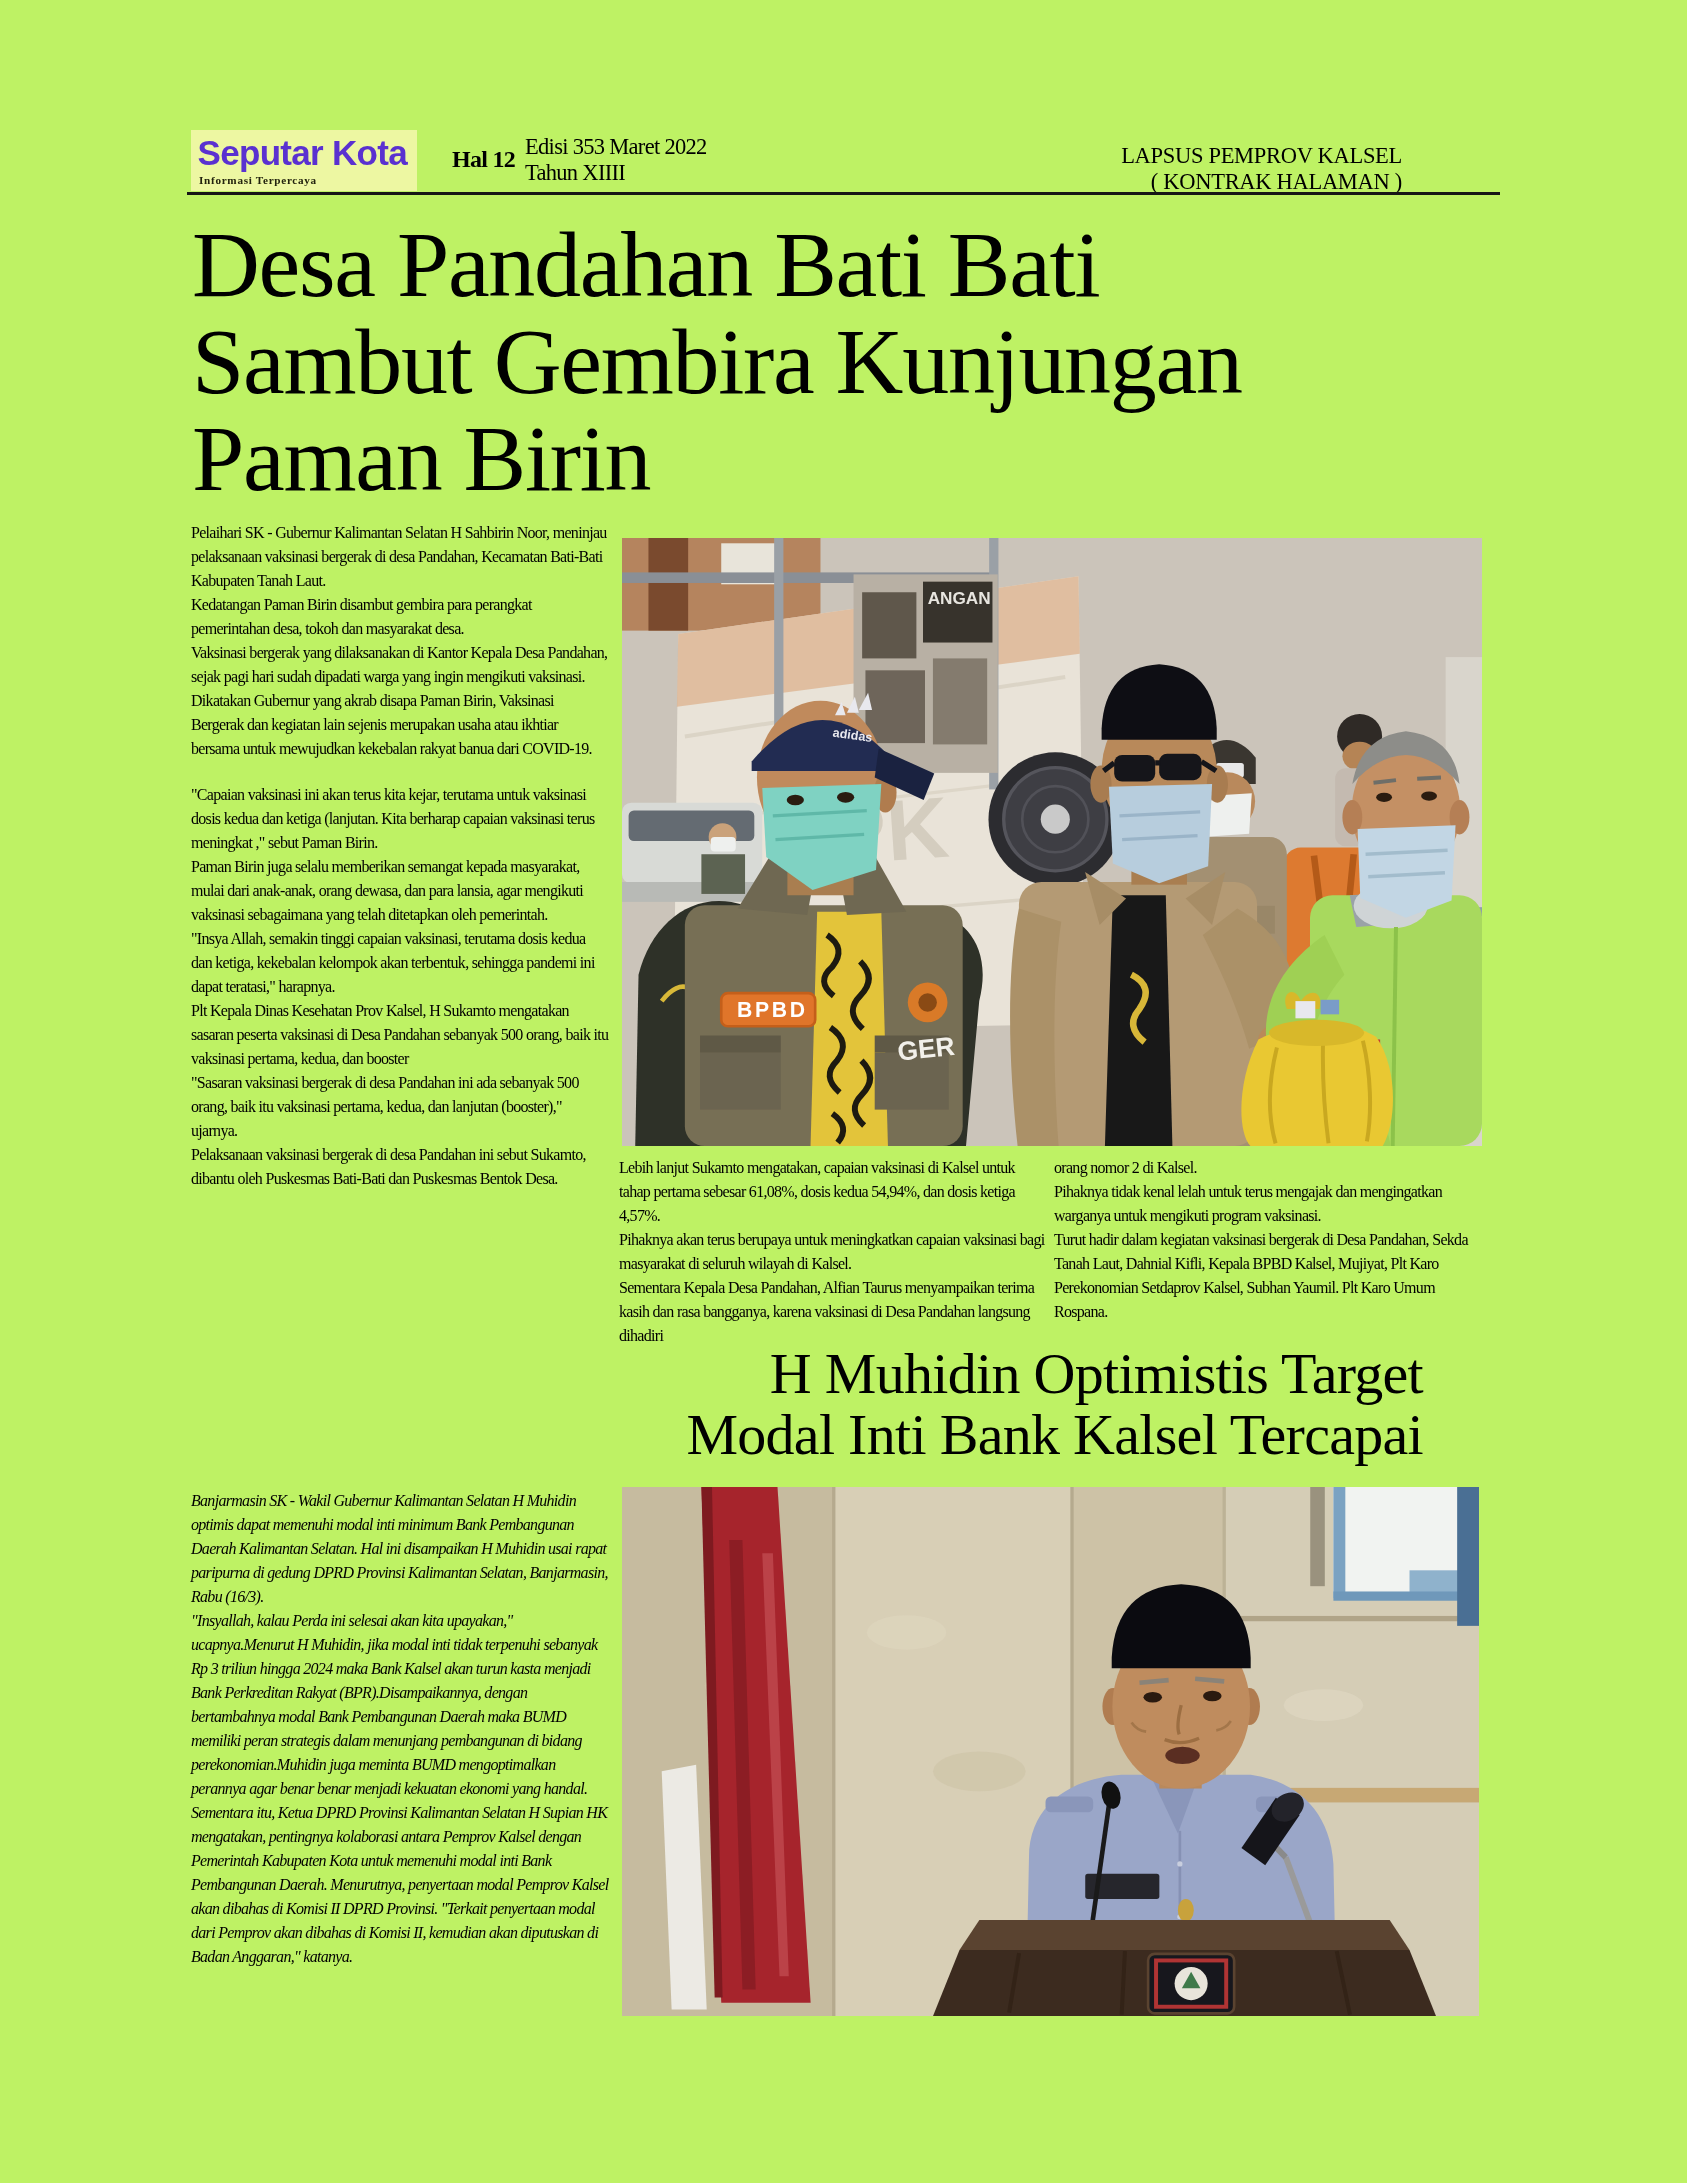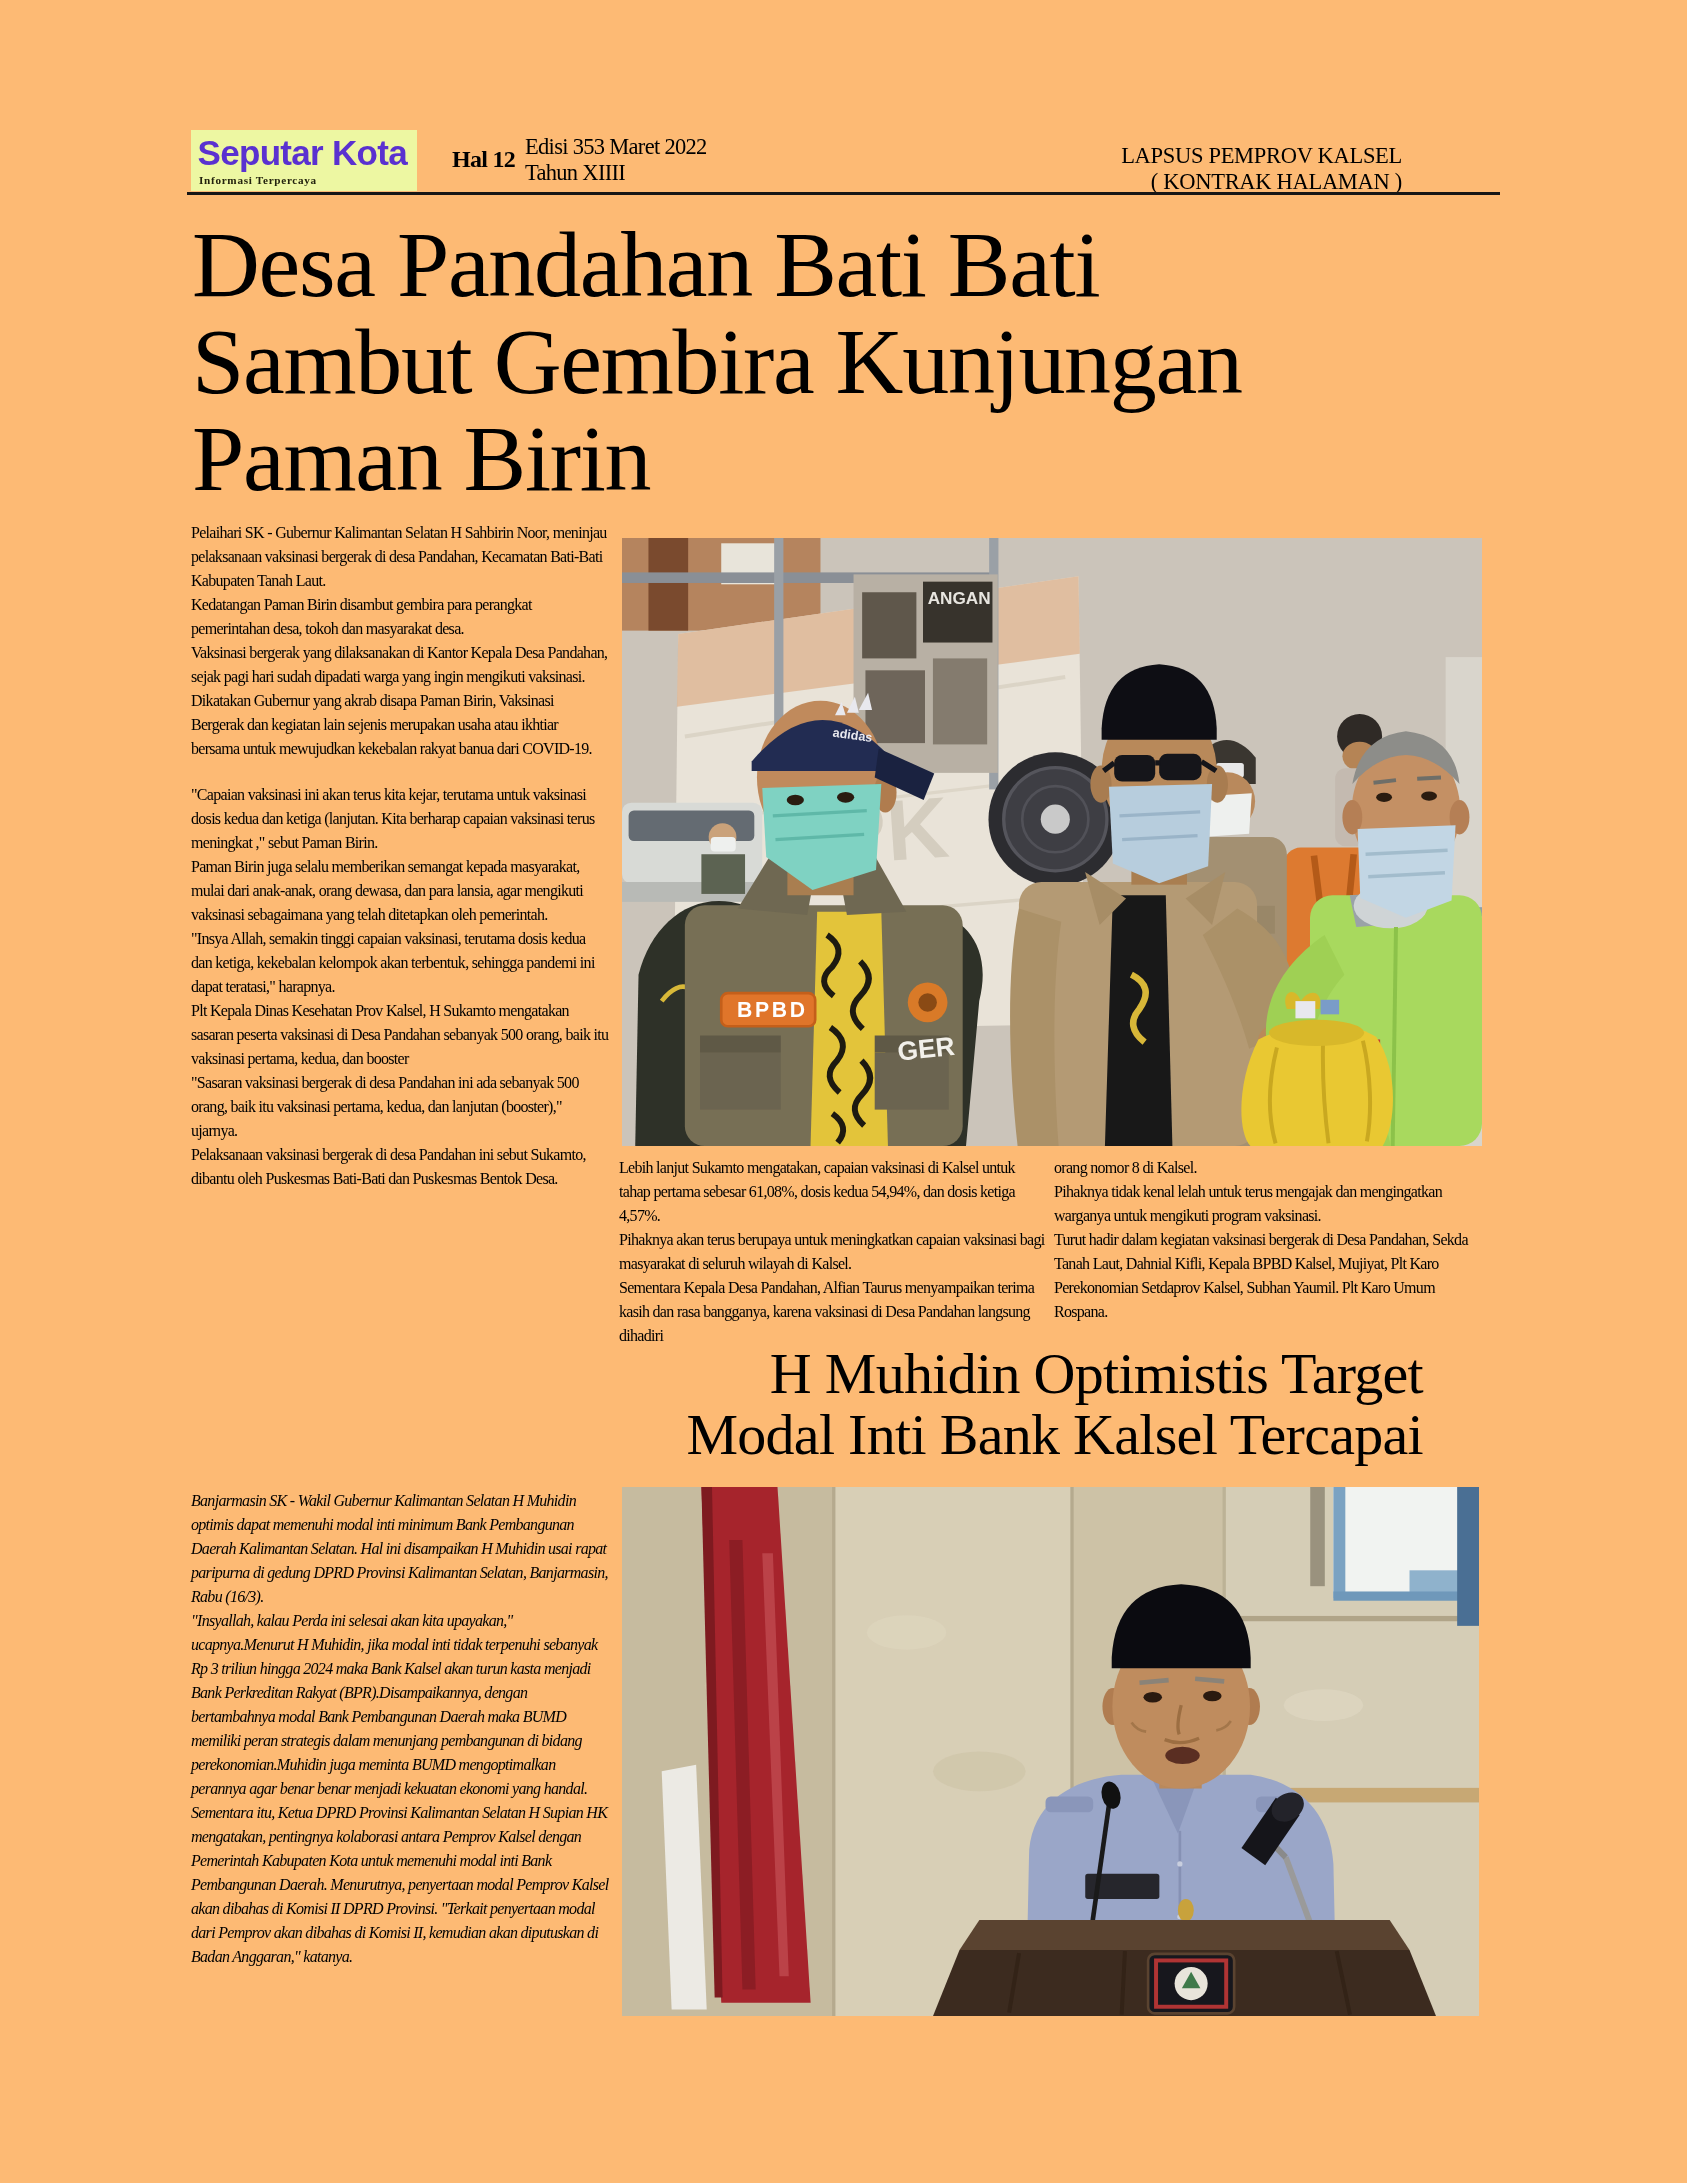--- a/index.html
+++ b/index.html
@@ -1,19 +1,19 @@
 <!DOCTYPE html>
 <html style="font-size:10.6px"><head>
 <meta charset="utf-8">
 <style>
   html,body{margin:0;padding:0;background:#888;}
   .page{
     position:relative;
     width:1687px;height:2183px;
-    background:#fdba74;
+    background:#bef264;
     font-family:"Liberation Serif", serif;
     color:#000;
     overflow:hidden;
   }
   .abs{position:absolute;}
   
   .logo-box{left:191px;top:130px;width:226px;height:61px;background:#edf7a2;}
   .logo-title{
     font-family:"Liberation Sans", sans-serif;font-weight:bold;
     color:#5a31d0;font-size:35px;line-height:35px;margin:5.3px 0 0 6.6px;letter-spacing:-0.7px;
@@ -253,21 +253,21 @@
       </g>
     </svg>
   </div>
 
   <div class="abs col col-a1-mid">
       <p>Lebih lanjut Sukamto mengatakan, capaian vaksinasi di Kalsel untuk tahap pertama sebesar 61,08%, dosis kedua 54,94%, dan dosis ketiga 4,57%.</p>
       <p>Pihaknya akan terus berupaya untuk meningkatkan capaian vaksinasi bagi masyarakat di seluruh wilayah di Kalsel.</p>
       <p>Sementara Kepala Desa Pandahan, Alfian Taurus menyampaikan terima kasih dan rasa bangganya, karena vaksinasi di Desa Pandahan langsung dihadiri</p>
     </div>
   <div class="abs col col-a1-right">
-      <p>orang nomor 8 di Kalsel.</p>
+      <p>orang nomor 2 di Kalsel.</p>
       <p>Pihaknya tidak kenal lelah untuk terus mengajak dan mengingatkan warganya untuk mengikuti program vaksinasi.</p>
       <p>Turut hadir dalam kegiatan vaksinasi bergerak di Desa Pandahan, Sekda Tanah Laut, Dahnial Kifli, Kepala BPBD Kalsel, Mujiyat, Plt Karo Perekonomian Setdaprov Kalsel, Subhan Yaumil. Plt Karo Umum Rospana.</p>
     </div>
 
   <div class="abs headline2">
     <div>H Muhidin Optimistis Target</div>
     <div>Modal Inti Bank Kalsel Tercapai</div>
   </div>
 
   <div class="abs col col-a2">

